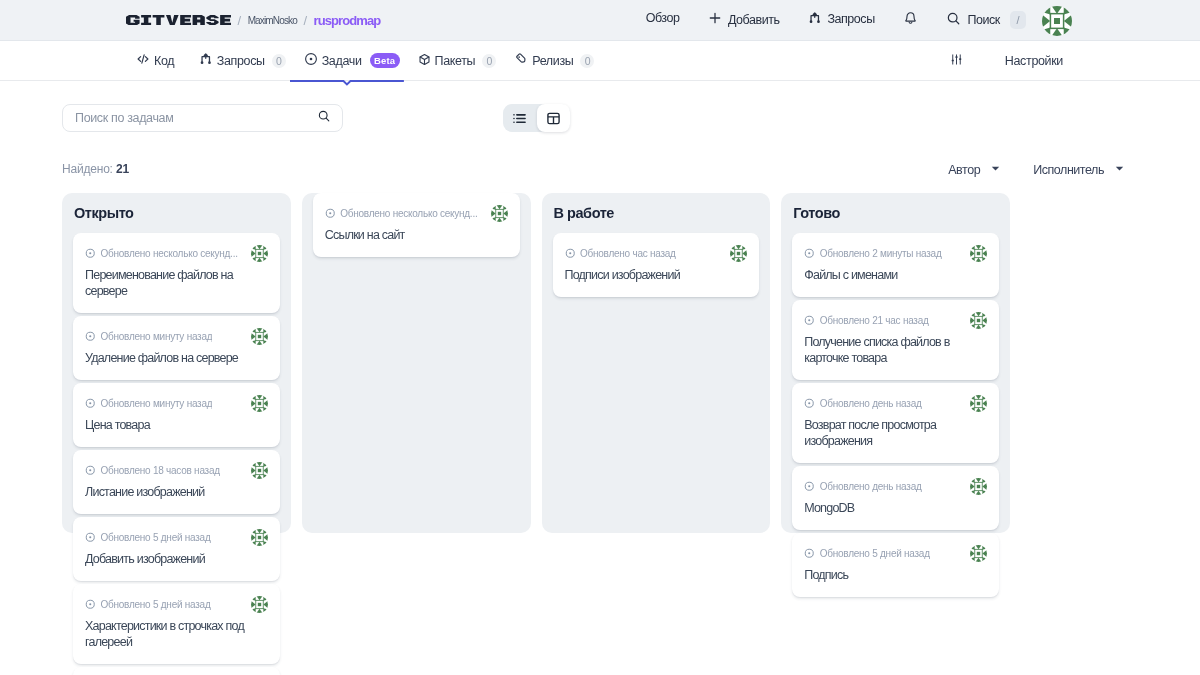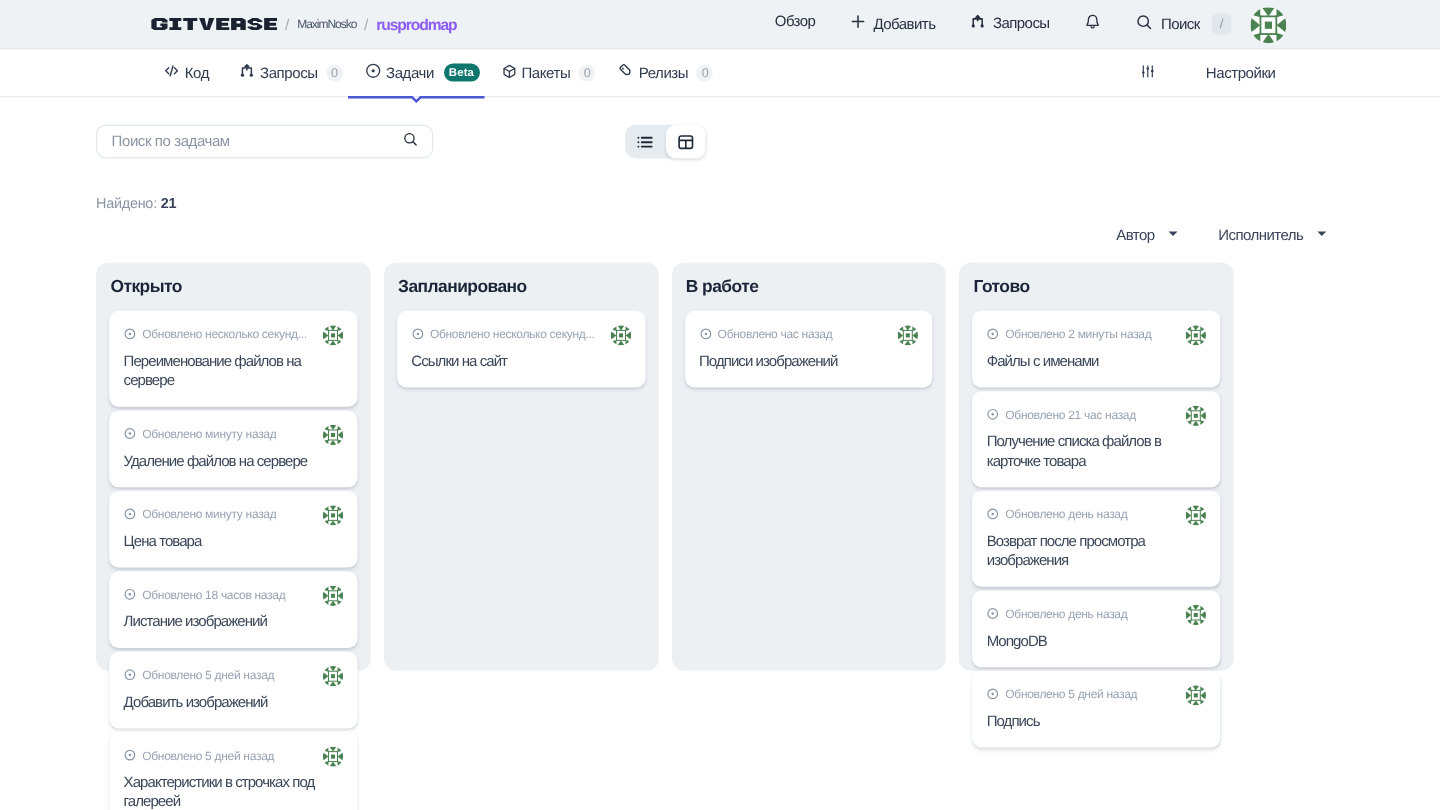--- a/index.html
+++ b/index.html
@@ -30,42 +30,42 @@
   .tab{display:flex;align-items:center;gap:4px;font-size:12.5px;color:#313b4f;
        padding:0 9px;cursor:pointer;position:relative;letter-spacing:-0.35px;}
   .tabs .tab:first-child{padding-left:10px;padding-right:16px;}
   .tab .count{margin-left:3px;}
   .tab .beta{margin-left:4px;}
   .tab.active .underline{position:absolute;bottom:-8px;height:8px;left:-5px;right:5px;
                           pointer-events:none;overflow:visible;}
   .tab.active .underline svg{display:block;width:100%;height:8px;}
   .count{background:#f0f2f4;color:#99a2b0;border-radius:50%;font-size:10.5px;
          width:14px;height:14px;line-height:14px;text-align:center;}
-  .beta{background:#0f766e;color:#fff;border-radius:9px;font-size:9.5px;width:30px;height:15px;
+  .beta{background:#8b5cf6;color:#fff;border-radius:9px;font-size:9.5px;width:30px;height:15px;
         line-height:15px;text-align:center;font-weight:700;letter-spacing:.1px;}
   .tab-settings{margin-left:auto;padding-right:11px;gap:42px;}
 
   
-  .content{padding:0 80px;}
+  .content{padding:0 62px;}
   .toolbar{display:flex;align-items:center;margin-top:23px;}
   .search{width:281px;height:28px;border:1px solid #e4e7eb;border-radius:8px;display:flex;
           align-items:center;padding:0 11px 0 12px;background:#fff;}
   .search .ph{flex:1;font-size:12.5px;color:#8b94a3;letter-spacing:-0.35px;}
   .viewtoggle{margin-left:160px;display:flex;background:#e6ebef;border-radius:9px;}
   .vt{width:33.5px;height:28px;display:flex;align-items:center;justify-content:center;
       border-radius:8px;cursor:pointer;}
   .vt.active{background:#fff;box-shadow:0 1px 3px rgba(16,24,40,.14);}
   .addbtn{margin-left:auto;width:134px;justify-content:center;height:28px;background:#4f5bd5;color:#fff;border-radius:8px;
           display:flex;align-items:center;gap:10px;padding:0 13px;font-size:12.5px;cursor:pointer;
           letter-spacing:-0.45px;white-space:nowrap;}
 
   .filters{display:flex;align-items:flex-start;margin-top:30px;}
   .found{font-size:12px;color:#8a94a6;letter-spacing:-0.2px;}
   .found b{color:#39435a;font-weight:700;}
-  .fgroup{margin-left:auto;display:flex;margin-right:13px;gap:32px;margin-top:26px;}
+  .fgroup{margin-left:auto;display:flex;margin-right:13px;gap:32px;}
   .fitem{display:flex;align-items:center;gap:10px;font-size:12.5px;color:#39435a;
          cursor:pointer;padding-left:0;letter-spacing:-0.45px;}
   .fitem svg{margin-top:1px;}
 
   
   .board{display:flex;gap:11px;margin-top:16px;}
   .col{width:228.75px;background:#edf0f3;border-radius:10px;padding:0 11px;height:340px;}
   .coltitle{font-size:14.5px;font-weight:700;color:#1b2438;padding:12px 1px 12px 1px;letter-spacing:-0.45px;}
   .card{background:#fff;border-radius:8px;box-shadow:0 2px 3px rgba(45,60,85,.11),
         0 1px 1px rgba(45,60,85,.07);padding:13px 12px 14px 12px;margin-bottom:3px;cursor:pointer;}
@@ -492,21 +492,20 @@
               </svg>
             </span>
           </div>
           <div class="ctitle">Характеристики в строчках под галереей</div>
         </div>
         <div class="card">
           <div class="ctitle"></div>
         </div>
       </div>
       <div class="col">
-        <div class="coltitle">Запланировано</div>
         <div class="card">
           <div class="cmeta">
             <span class="ico"><svg viewBox="0 0 16 16" width="10.5" height="10.5">
                 <circle cx="8" cy="8" r="6.1" stroke="currentColor" stroke-width="1.5" fill="none"></circle>
                 <circle cx="8" cy="8" r="1.6" fill="currentColor"></circle>
               </svg></span>
             <span class="txt">Обновлено несколько секунд...</span>
             <span class="av">
               <svg viewBox="0 0 40 40" width="17" height="17" style="display:block">
                 <defs>

